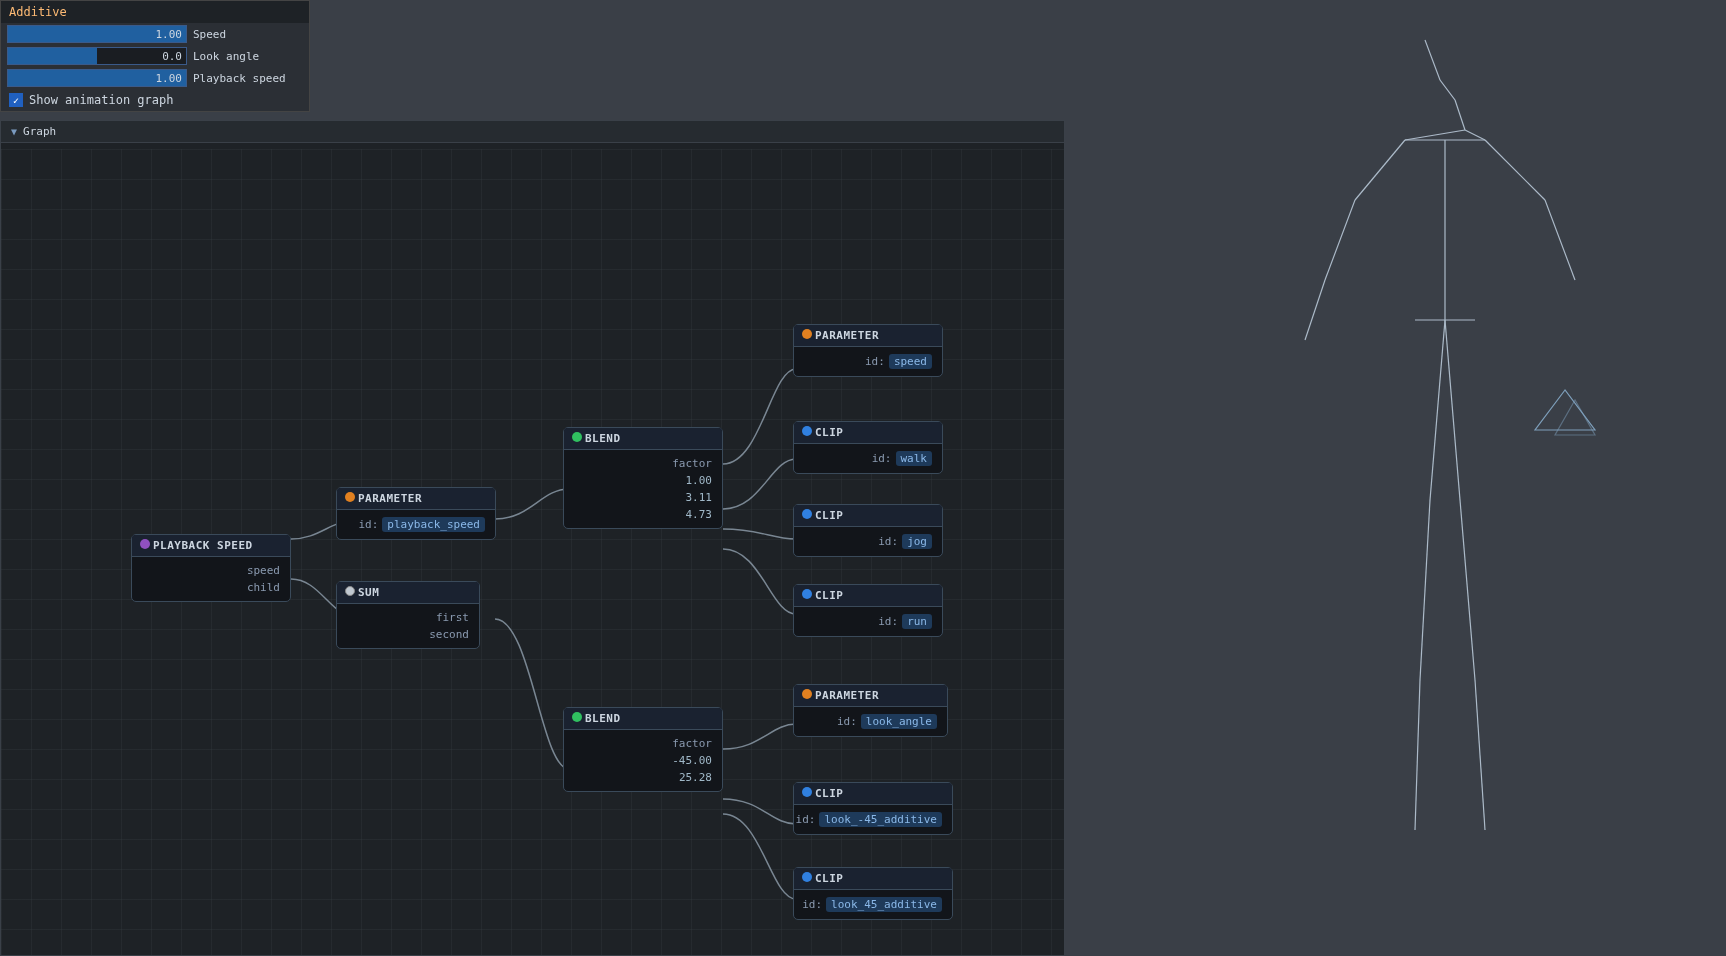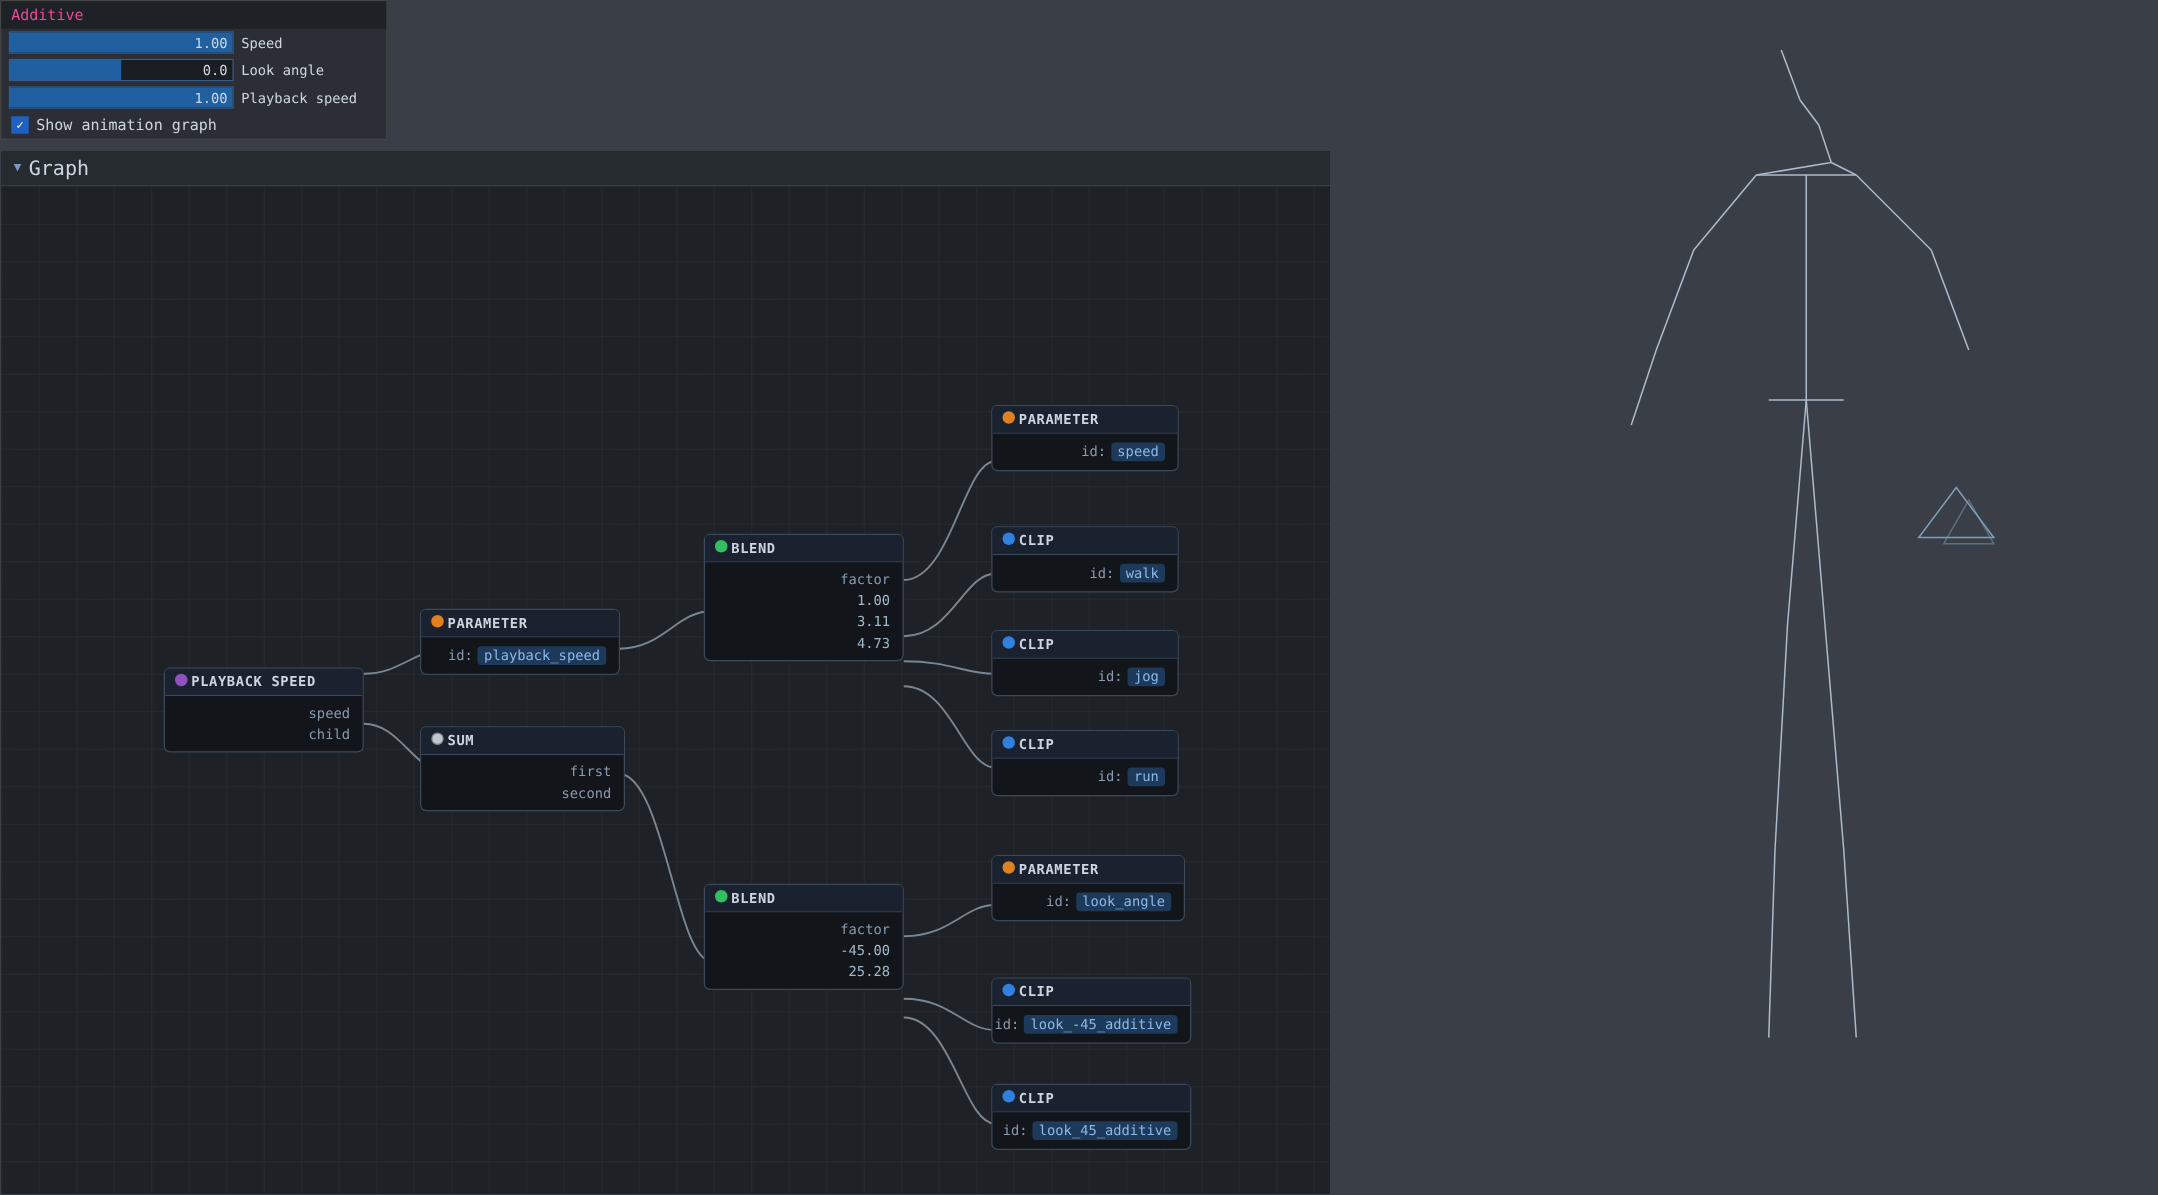--- a/index.html
+++ b/index.html
@@ -20,21 +20,21 @@
       top: 0; left: 0;
       width: 310px;
       background: #2b2f35;
       border: 1px solid #444;
       z-index: 10;
     }
     .top-panel-title {
       background: #1e2226;
       padding: 4px 8px;
       font-size: 12px;
-      color: #ec4899;
+      color: #fdba74;
     }
     .param-row {
       display: flex;
       align-items: center;
       padding: 2px 6px;
       gap: 6px;
     }
     .param-slider-wrap {
       flex: 1;
       height: 18px;
@@ -92,21 +92,21 @@
       align-items: center;
       gap: 6px;
       border-bottom: 1px solid #3a4048;
     }
     .graph-chevron {
       color: #7a9abf;
       font-size: 10px;
     }
     .graph-title {
       color: #cdd6e0;
-      font-size: 16px;
+      font-size: 11px;
     }
 
     
     .graph-canvas {
       position: absolute;
       top: 28px; left: 0; right: 0; bottom: 0;
       background-color: #1e2226;
       background-image:
         linear-gradient(rgba(80,90,100,0.15) 1px, transparent 1px),
         linear-gradient(90deg, rgba(80,90,100,0.15) 1px, transparent 1px);
@@ -289,21 +289,21 @@
         <span>PARAMETER</span>
       </div>
       <div class="node-body">
         <div class="node-field">
           <span class="node-field-label">id:</span>
           <span class="node-field-value">playback_speed</span>
         </div>
       </div>
     </div>
 
-    <div class="node" style="left:335px; top:432px; width:164px;">
+    <div class="node" style="left:335px; top:432px; width:144px;">
       <div class="node-header">
         <div class="node-dot dot-white"></div>
         <span>SUM</span>
       </div>
       <div class="node-body">
         <div class="node-field">
           <span class="node-field-label">first</span>
         </div>
         <div class="node-field">
           <span class="node-field-label">second</span>

